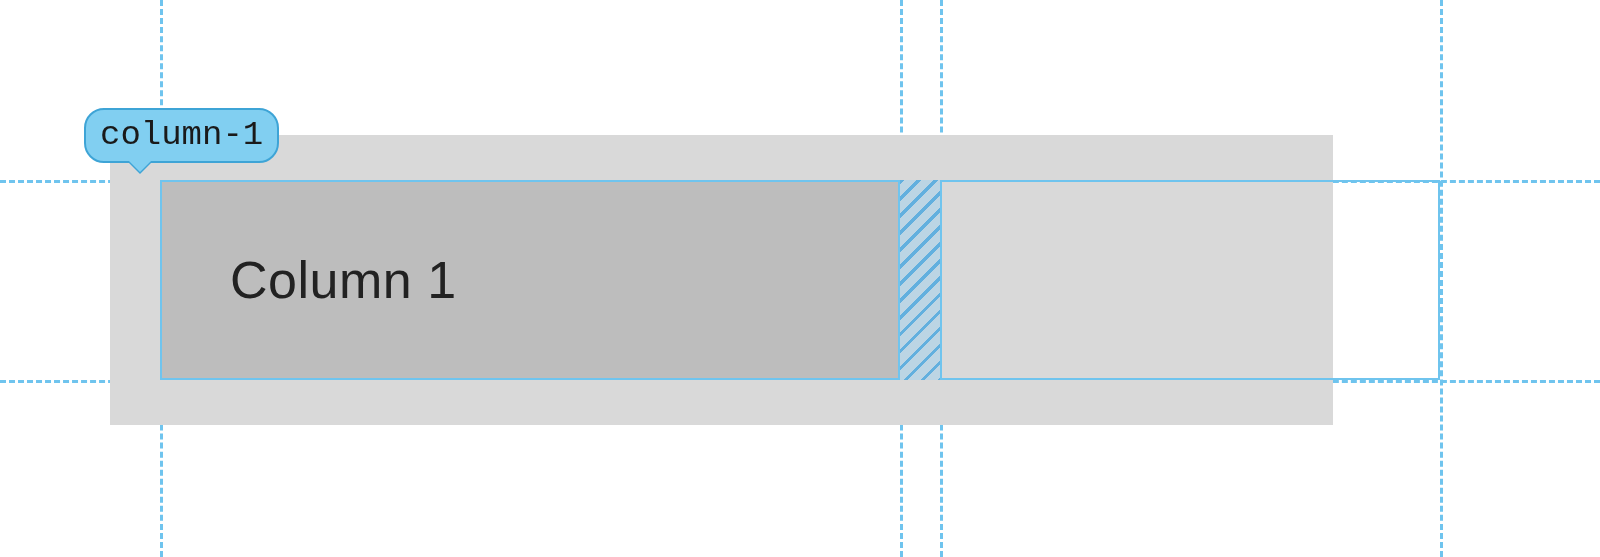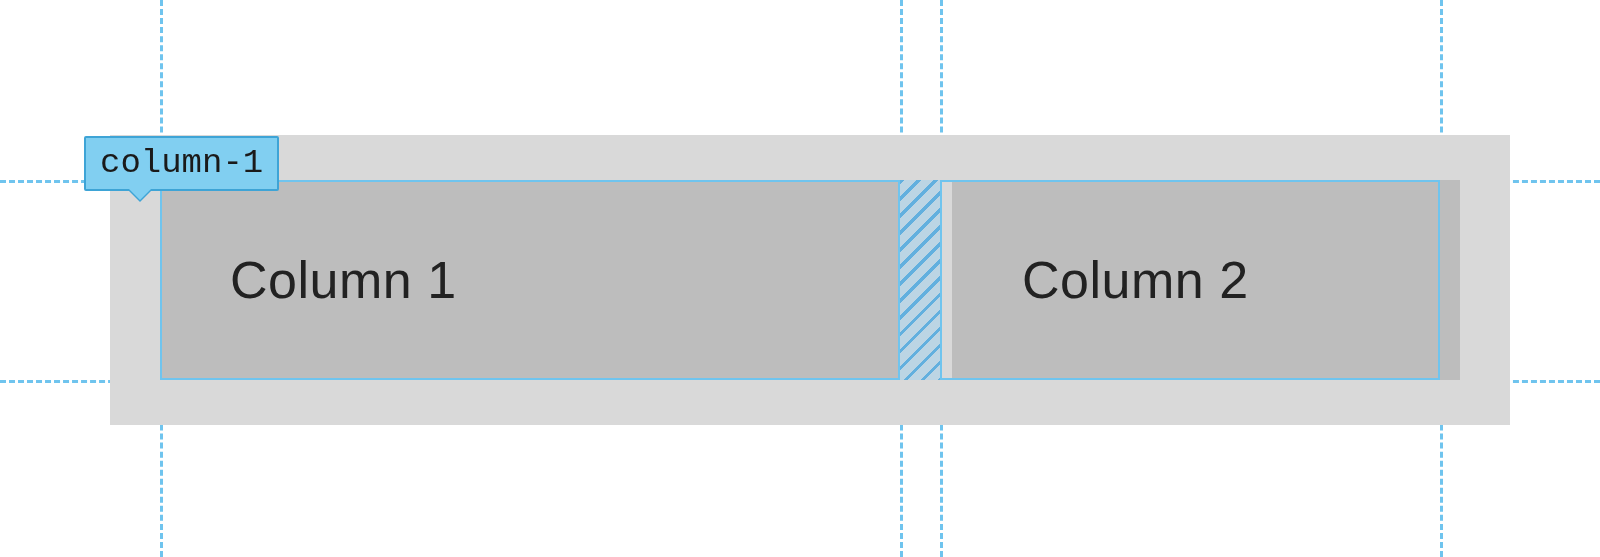--- a/index.html
+++ b/index.html
@@ -5,29 +5,29 @@
     * { box-sizing: border-box; margin: 0; padding: 0; }
     html, body { width: 1600px; height: 557px; background: #ffffff; font-family: -apple-system, BlinkMacSystemFont, "Segoe UI", Helvetica, Arial, sans-serif; overflow: hidden; }
 
     .stage { position: relative; width: 1600px; height: 557px; }
 
     
     .grid-container {
       position: absolute;
       left: 110px;
       top: 135px;
-      width: 1400px;
+      width: 1223px;
       height: 290px;
       background: #d9d9d9;
       padding-top: 45px;
       padding-bottom: 45px;
       padding-left: 50px;
       padding-right: 50px;
       display: flex;
-      gap: 52px;
+      gap: 24px;
     }
 
     .col {
       background: #bdbdbd;
       display: flex;
       align-items: center;
       padding-left: 70px;
       font-size: 52px;
       color: #222;
       letter-spacing: 0.5px;
@@ -53,27 +53,26 @@
         rgba(60,160,220,0.7) 3px,
         transparent 3px,
         transparent 12px);
     }
 
     
     .label {
       position: absolute;
       background: #81cff1;
       border: 2px solid #3ea4d6;
-      border-radius: 2px;
+      border-radius: 20px;
       padding: 6px 14px 7px 14px;
       font-family: "SFMono-Regular", Consolas, "Liberation Mono", Menlo, monospace;
       font-size: 34px;
       color: #1a1a1a;
       white-space: nowrap;
-      margin-top: 28px;
     }
     .label .arrow {
       position: absolute;
       left: 50%; transform: translateX(-50%);
       bottom: -11px;
       width: 0; height: 0;
       border-left: 11px solid transparent;
       border-right: 11px solid transparent;
       border-top: 11px solid #81cff1;
       filter: drop-shadow(0 2px 0 #3ea4d6);
@@ -91,23 +90,20 @@
 
   <div class="vline" style="left:160px"></div>
   <div class="vline" style="left:900px"></div>
   <div class="vline" style="left:940px"></div>
   <div class="vline" style="left:1440px"></div>
 
   <div class="grid-container">
     <div class="col col-1">
       <span>Column 1</span>
     </div>
-    <div class="col col-2">
-      <span>Column 2</span>
-    </div>
   </div>
 
   <div class="col-outline" style="left:160px; top:180px; width:740px; height:200px"></div>
   <div class="col-outline" style="left:940px; top:180px; width:500px; height:200px"></div>
 
   <div class="gutter" style="left:900px; top:180px; width:40px; height:200px"></div>
 
   <div class="label label-1" style="left:84px; top:108px">
     <span>column-1</span>
     <span class="arrow"></span>

